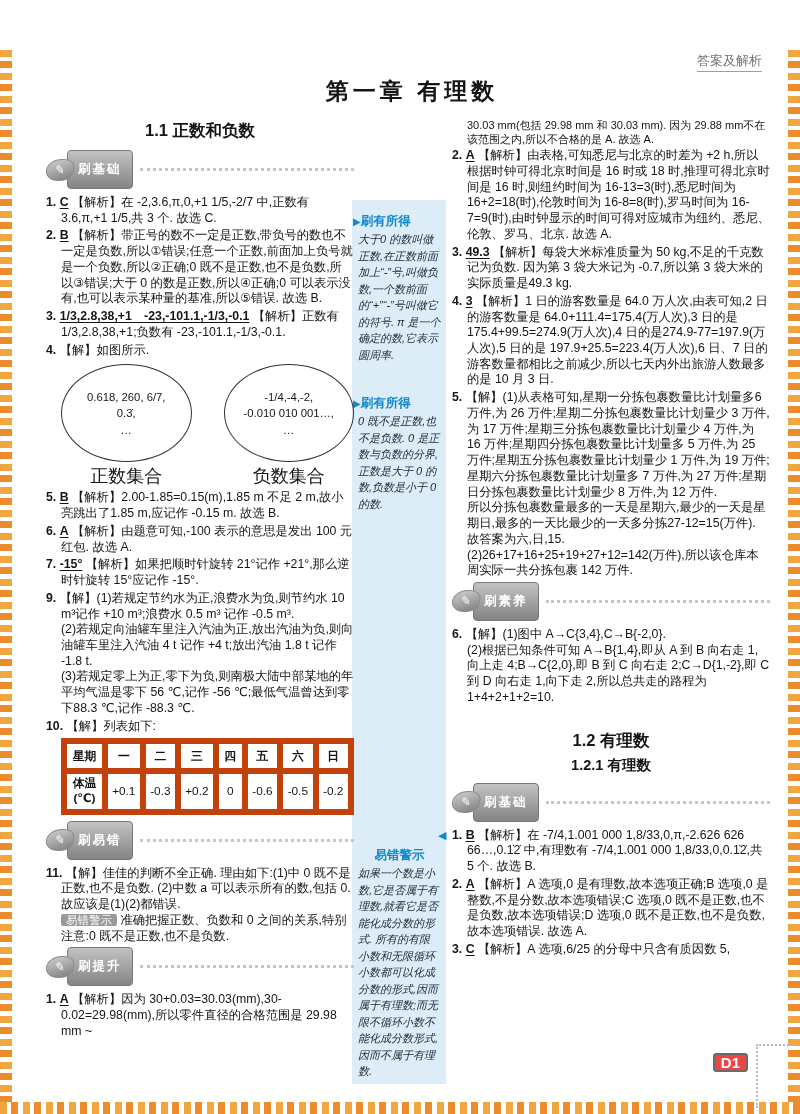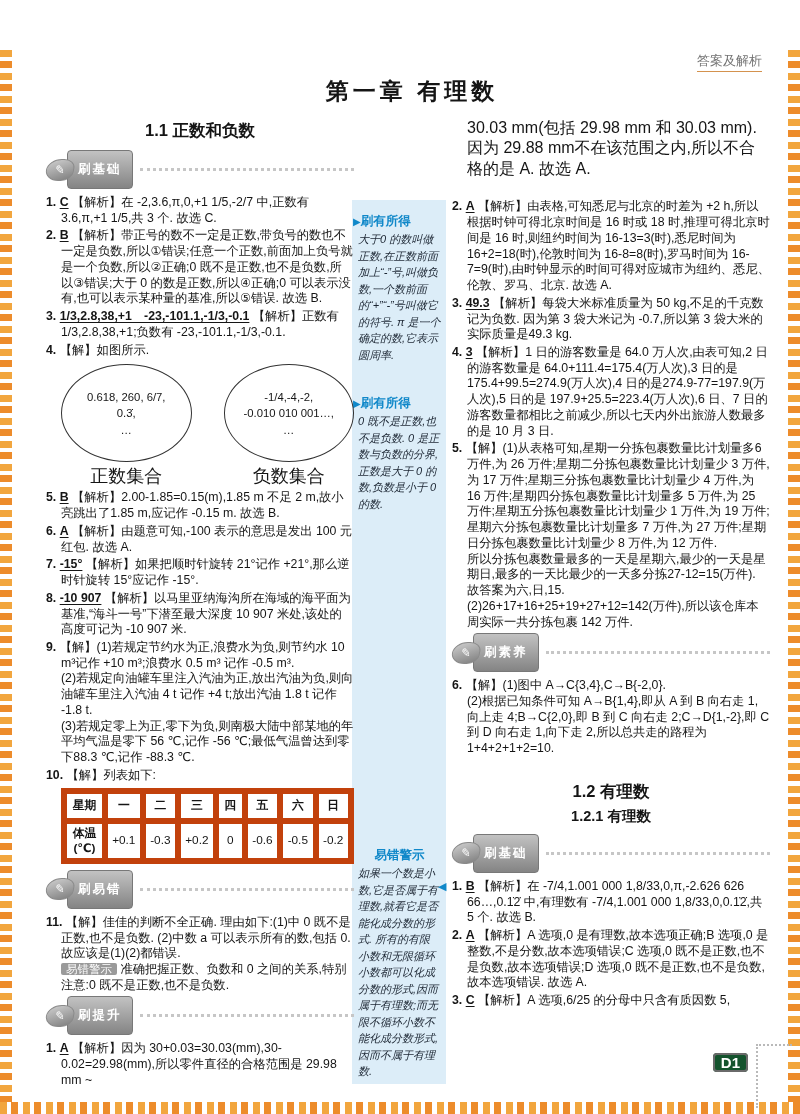--- a/index.html
+++ b/index.html
@@ -8,21 +8,21 @@
   
   .stripe-v{position:absolute;top:50px;bottom:0;width:12px;
     background:repeating-linear-gradient(to bottom,#f2a63e 0 7px,#fff 7px 11px,#ed8c2b 11px 18px,#fff 18px 23px);}
   .stripe-left{left:0;} .stripe-right{right:0;}
   .stripe-bottom{position:absolute;left:0;right:0;bottom:0;height:12px;
     background:repeating-linear-gradient(to right,#f2a63e 0 7px,#fff 7px 11px,#ed8c2b 11px 18px,#fff 18px 23px);}
   .corner-label{position:absolute;top:52px;right:38px;font-size:13px;color:#737373;
     border-bottom:1.5px solid #d4924e;padding-bottom:1px;}
   .chapter-title{position:absolute;top:76px;left:12px;width:100%;text-align:center;
     font-size:23px;font-weight:bold;letter-spacing:4px;margin:0;}
-  .pagenum{position:absolute;right:52px;bottom:42px;background:#14532d;color:#fff;
+  .pagenum{position:absolute;right:52px;bottom:42px;background:#ef4444;color:#fff;
     font-weight:bold;font-size:15px;padding:1px 8px;border-radius:4px;box-shadow:0 0 0 2px #6a6a6a inset;}
   .corner-dots{position:absolute;right:8px;bottom:6px;width:34px;height:62px;
     border-top:2px dotted #b9b9b9;border-left:2px dotted #b9b9b9;}
   
   .cols{position:absolute;top:118px;left:46px;width:724px;display:flex;}
   .col-left{width:308px;margin-right:98px;flex:none;}
   .col-right{width:318px;flex:none;}
   .sec-title{text-align:center;font-size:16.5px;font-weight:bold;margin:2px 0 8px;}
   .sec-title2{text-align:center;font-size:16.5px;font-weight:bold;margin:24px 0 2px;}
   .sec-title3{text-align:center;font-size:14.5px;font-weight:bold;margin:4px 0 8px;}
@@ -30,21 +30,21 @@
   .badge{display:flex;align-items:center;flex:none;}
   .badge-icon{width:26px;height:20px;background:linear-gradient(160deg,#cfcfcf,#7e7e7e);
     border-radius:55% 45% 45% 55%;display:flex;align-items:center;justify-content:center;
     color:#fff;font-size:12px;transform:skewX(-10deg);border:1px solid #8a8a8a;}
   .badge-label{background:linear-gradient(#c2c2c2,#848484);color:#fff;font-weight:bold;
     font-size:12.5px;letter-spacing:2px;padding:10px 10px;border-radius:4px;margin-left:-7px;
     border:1px solid #787878;}
   .leader{flex:1;margin-left:7px;border-top:3px dotted #c6c6c6;height:0;}
   
   .item{font-size:12.3px;line-height:1.28;padding-left:15px;text-indent:-15px;margin-bottom:2px;}
-  .cont{font-size:16px;line-height:1.28;padding-left:15px;margin-bottom:20px;}
+  .cont{font-size:11px;line-height:1.28;padding-left:15px;margin-bottom:2px;}
   .inum{font-weight:bold;}
   .ans{font-weight:bold;text-decoration:underline;text-underline-offset:2px;}
   .body{white-space:pre-wrap;}
   .rel{position:relative;}
   .arrow-left{position:absolute;left:-14px;top:0;color:#1088c9;font-size:11px;text-indent:0;}
   
   .venn-row{display:flex;justify-content:center;gap:32px;margin:6px 0 2px;text-indent:0;}
   .venn{width:140px;text-align:center;}
   .oval{border:1.4px solid #333;border-radius:50%;height:88px;display:flex;align-items:center;
     justify-content:center;padding:4px 8px;font-size:11.3px;line-height:1.45;white-space:pre-wrap;}
@@ -124,21 +124,20 @@
 -0.010 010 001…,
 …</div>
             <div class="venn-cap">负数集合</div>
           </div>
         </div>
       </div>
 
       <div class="item"><span class="inum">5.</span> <span class="ans">B</span> <span class="body">【解析】2.00-1.85=0.15(m),1.85 m 不足 2 m,故小亮跳出了1.85 m,应记作 -0.15 m. 故选 B.</span></div>
       <div class="item"><span class="inum">6.</span> <span class="ans">A</span> <span class="body">【解析】由题意可知,-100 表示的意思是发出 100 元红包. 故选 A.</span></div>
       <div class="item"><span class="inum">7.</span> <span class="ans">-15°</span> <span class="body">【解析】如果把顺时针旋转 21°记作 +21°,那么逆时针旋转 15°应记作 -15°.</span></div>
-      <div class="item"><span class="inum">8.</span> <span class="ans">-10 907</span> <span class="body">【解析】以马里亚纳海沟所在海域的海平面为基准,“海斗一号”下潜至最大深度 10 907 米处,该处的高度可记为 -10 907 米.</span></div>
       <div class="item"><span class="inum">9.</span> <span class="body">【解】(1)若规定节约水为正,浪费水为负,则节约水 10 m³记作 +10 m³;浪费水 0.5 m³ 记作 -0.5 m³.
 (2)若规定向油罐车里注入汽油为正,放出汽油为负,则向油罐车里注入汽油 4 t 记作 +4 t;放出汽油 1.8 t 记作 -1.8 t.
 (3)若规定零上为正,零下为负,则南极大陆中部某地的年平均气温是零下 56 ℃,记作 -56 ℃;最低气温曾达到零下88.3 ℃,记作 -88.3 ℃.</span></div>
 
       <div class="item"><span class="inum">10.</span> <span class="body">【解】列表如下:</span>
         <table class="ttable">
           <tbody>
               <tr>
             <td>星期</td>
                 <td>一</td>

